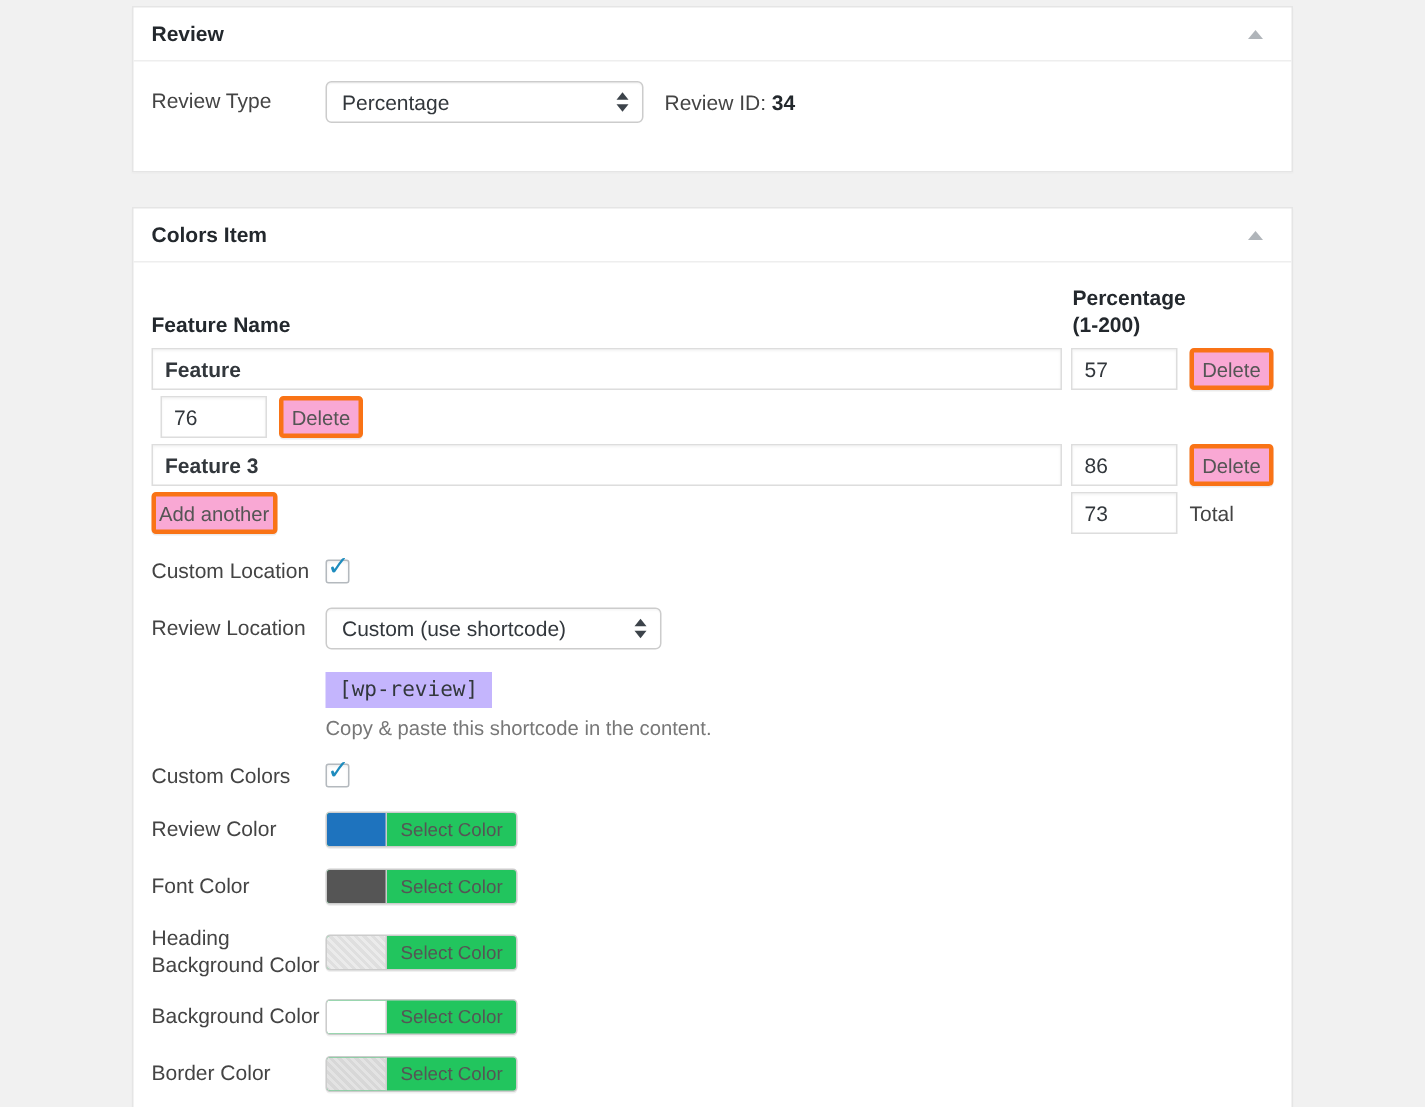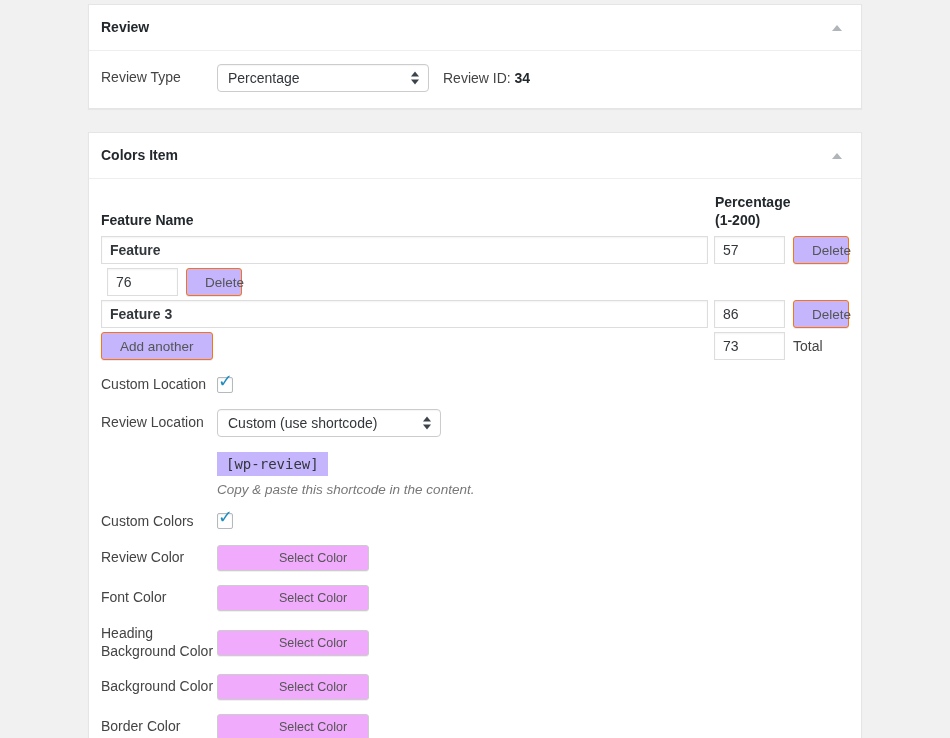--- a/index.html
+++ b/index.html
@@ -18,21 +18,21 @@
     background: #fff;
     border: 1px solid #e5e5e5;
     box-shadow: 0 1px 1px rgba(0,0,0,.04);
     margin-bottom: 23px;
   }
   .postbox-header {
     display: flex;
     align-items: center;
     justify-content: space-between;
     padding: 0 12px;
-    height: 46px;
+    height: 36px;
     border-bottom: 1px solid #eee;
   }
   .postbox-title {
     font-size: 14px;
     font-weight: bold;
     color: #23282d;
     line-height: 1.4;
   }
   .handlediv {
     background: none;
@@ -132,23 +132,23 @@
     padding: 0 8px;
     font-family: inherit;
     font-size: 14px;
     color: #32373c;
     box-shadow: inset 0 1px 2px rgba(0,0,0,.05);
   }
   .name-input { flex: 1; font-weight: bold; }
   .pct-input { width: 71px; margin-left: 6px; flex-shrink: 0; }
   .btn {
     height: 28px;
-    padding: 0 18px;
-    background: #c4b5fd;
-    border: 1px solid #f97316;
+    padding: 0 2px;
+    background: #f9a8d4;
+    border: 3px solid #f97316;
     border-radius: 3px;
     color: #555;
     font-family: inherit;
     font-size: 13.5px;
     cursor: pointer;
     box-shadow: 0 1px 0 rgba(0,0,0,.08);
     white-space: nowrap;
   }
   .delete-btn { width: 56px; margin-left: 8px; flex-shrink: 0; }
   .items-footer {
@@ -188,33 +188,32 @@
     display: inline-block;
     align-self: flex-start;
     background: #c4b5fd;
     padding: 3px 9px;
     color: #32373c;
     font-size: 14px;
     line-height: 1.3;
   }
   .shortcode-hint {
     margin-top: 6px;
-    font-style: italic;
     color: #777;
     font-size: 13.5px;
   }
 
   
   .color-row { margin-bottom: 14px; }
   .color-btn {
     display: flex;
     align-items: stretch;
     height: 24px;
-    padding: 12px;
-    background: #f0abfc;
+    padding: 0;
+    background: #22c55e;
     border: 1px solid #ccc;
     border-radius: 3px;
     cursor: pointer;
     overflow: hidden;
     box-shadow: 0 1px 0 rgba(0,0,0,.06);
   }
   .color-swatch {
     width: 40px;
     flex-shrink: 0;
     border-right: 1px solid #ccc;
@@ -241,21 +240,21 @@
 <div class="wrap">
 
   <section class="postbox">
     <header class="postbox-header">
       <h2 class="postbox-title">Review</h2>
       <button class="handlediv">
         <span class="tri-collapse"></span>
       </button>
     </header>
     <div class="inside">
-      <div class="form-row" style="margin-bottom:0;">
+      <div class="form-row" style="margin-bottom:16px;">
         <span class="form-label">Review Type</span>
         <div class="select-box review-type-select">
           <span>Percentage</span>
           <span class="stepper">
             <span class="tri-up"></span>
               <span class="tri-down"></span>
           </span>
         </div>
         <span class="review-id">
           <span>Review ID:</span>

